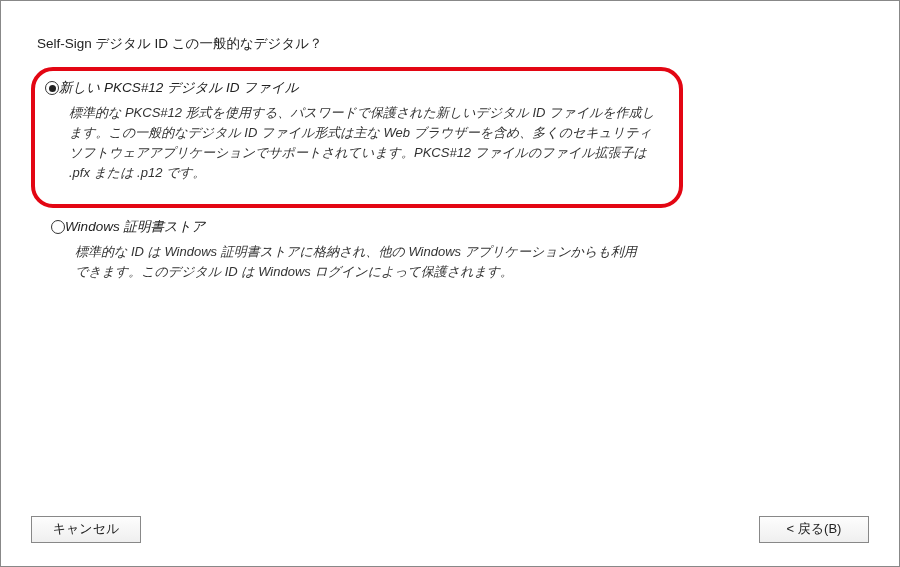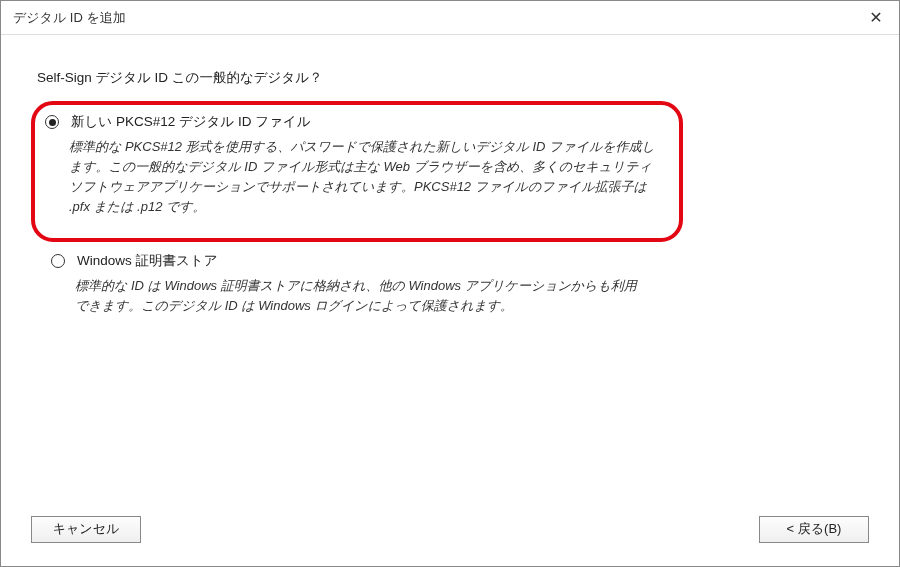--- a/index.html
+++ b/index.html
@@ -61,22 +61,23 @@
       margin-left: -6px;
       margin-right: 180px;
       margin-bottom: 6px;
     }
     .option {
       margin-bottom: 10px;
     }
     .option-row {
       display: flex;
       align-items: center;
-      gap: 12px;
+      gap: 0;
       margin-bottom: 6px;
+      font-style: italic;
     }
     .radio {
       width: 14px;
       height: 14px;
       border: 1px solid #333;
       border-radius: 50%;
       display: inline-flex;
       align-items: center;
       justify-content: center;
       flex-shrink: 0;
@@ -131,26 +132,20 @@
     }
     .btn.primary {
       border: 2px solid #0a64c2;
       min-width: 120px;
     }
   </style>
 </head>
 <body>
 
 <div class="dialog">
-  <div class="titlebar">
-    <span class="titlebar-title">デジタル ID を追加</span>
-    <div class="close-btn">
-      <span>✕</span>
-    </div>
-  </div>
 
   <div class="content">
     <div class="question">Self-Sign デジタル ID この一般的なデジタル？</div>
 
     <div class="highlight-box">
       <div class="option">
         <div class="option-row">
           <span class="radio selected"></span>
           <span class="option-label">新しい PKCS#12 デジタル ID ファイル</span>
         </div>

